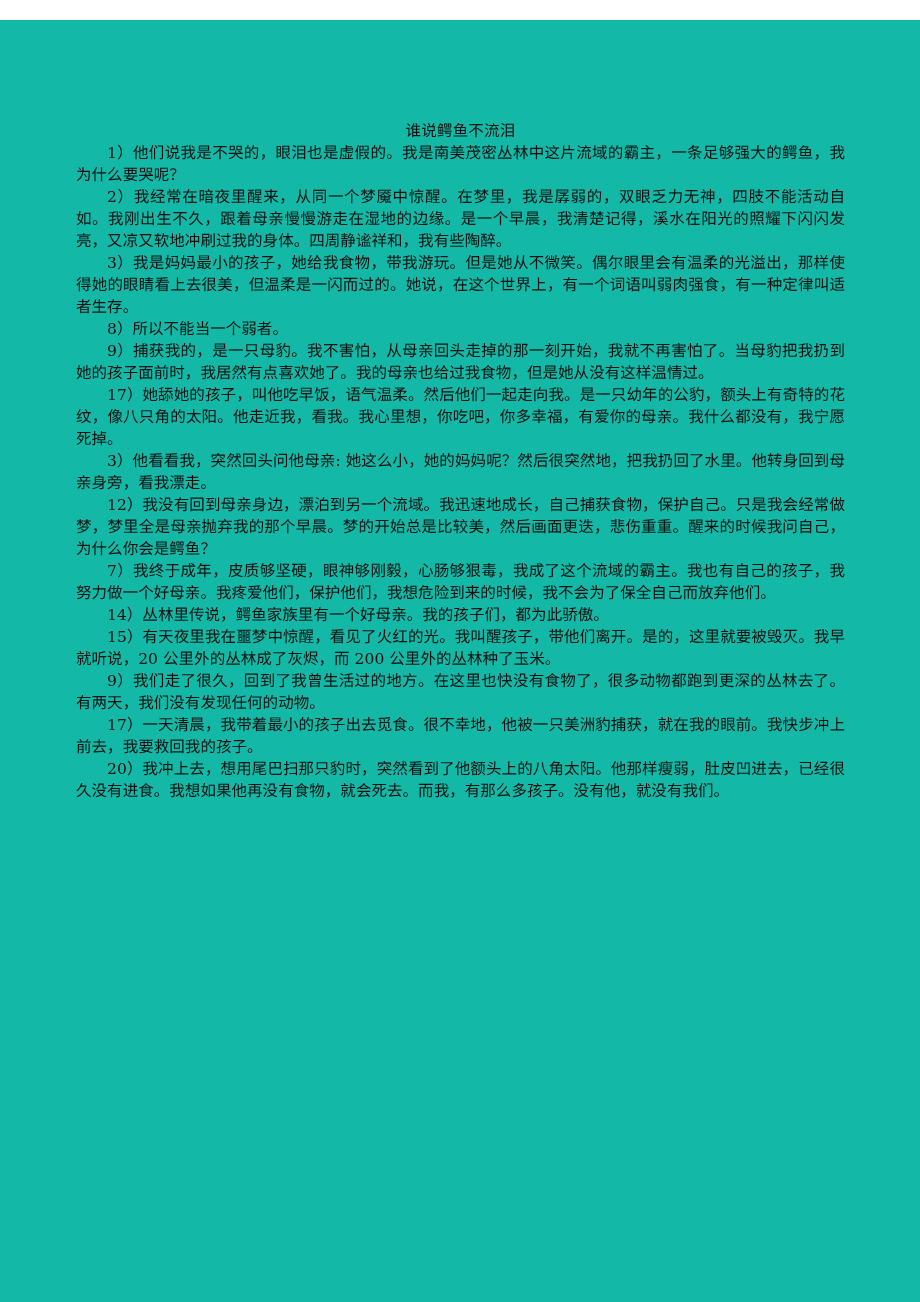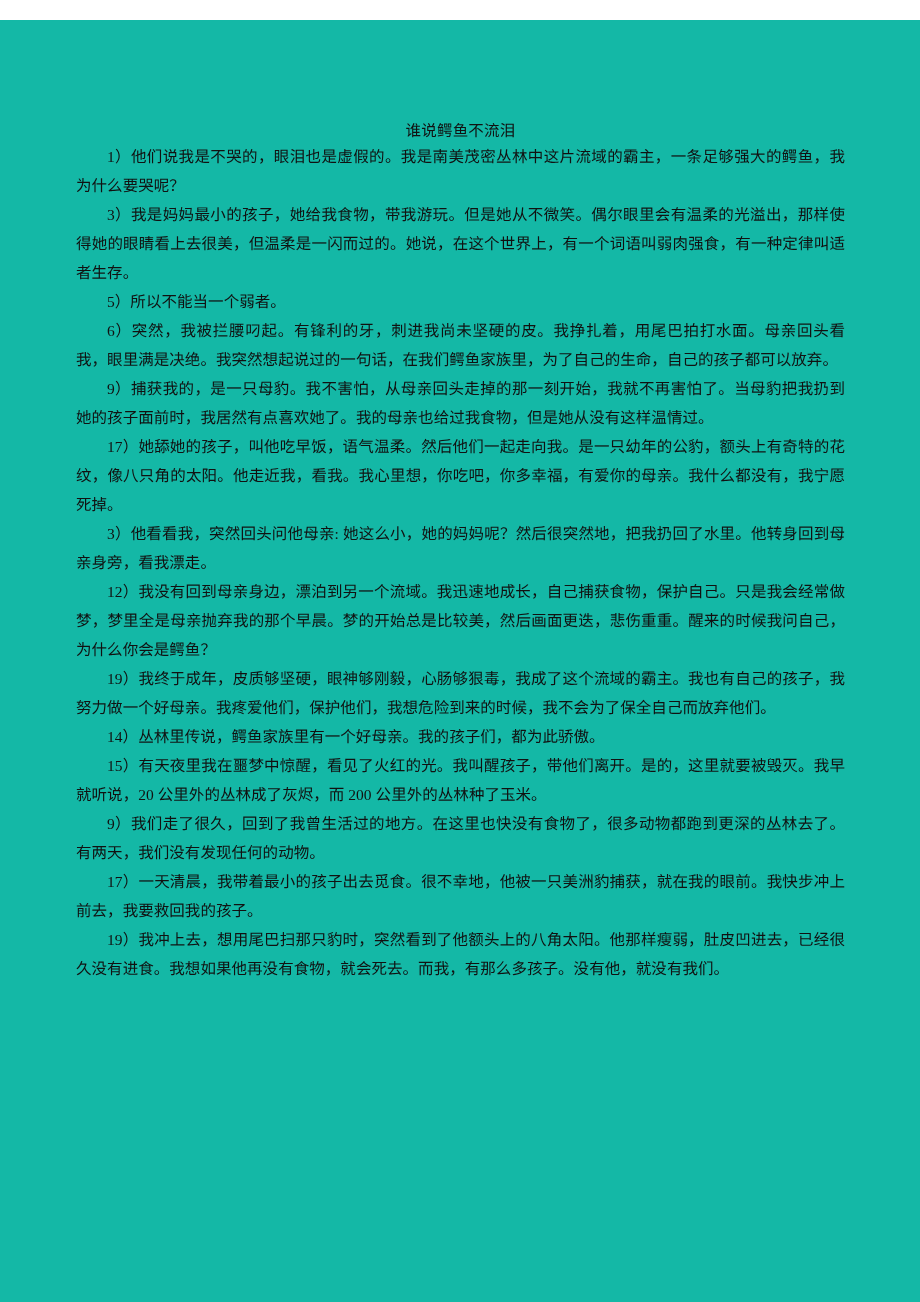--- a/index.html
+++ b/index.html
@@ -36,48 +36,47 @@
     line-height: 22px;
     text-align: center;
     font-weight: normal;
     margin: 0 0 0 0;
     letter-spacing: 0.2px;
     color: #111111;
   }
 
   .para {
     font-size: 15.5px;
-    line-height: 29px;
+    line-height: 22px;
     margin: 0;
     text-align: justify;
     text-justify: inter-ideograph;
     text-indent: 2em;
     color: #111111;
     letter-spacing: 0.05px;
     word-break: break-all;
-    font-family: Liberation Serif, serif;
   }
 </style>
 </head>
 <body>
 
 <div class="page">
   <div class="doc-body">
 
     <h1 class="doc-title">谁说鳄鱼不流泪</h1>
 
     <p class="para">1）他们说我是不哭的，眼泪也是虚假的。我是南美茂密丛林中这片流域的霸主，一条足够强大的鳄鱼，我为什么要哭呢？</p>
+    <p class="para">2）我经常在暗夜里醒来，从同一个梦魇中惊醒。在梦里，我是孱弱的，双眼乏力无神，四肢不能活动自如。我刚出生不久，跟着母亲慢慢游走在湿地的边缘。是一个早晨，我清楚记得，溪水在阳光的照耀下闪闪发亮，又凉又软地冲刷过我的身体。四周静谧祥和，我有些陶醉。</p>
     <p class="para">3）我是妈妈最小的孩子，她给我食物，带我游玩。但是她从不微笑。偶尔眼里会有温柔的光溢出，那样使得她的眼睛看上去很美，但温柔是一闪而过的。她说，在这个世界上，有一个词语叫弱肉强食，有一种定律叫适者生存。</p>
-    <p class="para">5）所以不能当一个弱者。</p>
-    <p class="para">6）突然，我被拦腰叼起。有锋利的牙，刺进我尚未坚硬的皮。我挣扎着，用尾巴拍打水面。母亲回头看我，眼里满是决绝。我突然想起说过的一句话，在我们鳄鱼家族里，为了自己的生命，自己的孩子都可以放弃。</p>
+    <p class="para">8）所以不能当一个弱者。</p>
     <p class="para">9）捕获我的，是一只母豹。我不害怕，从母亲回头走掉的那一刻开始，我就不再害怕了。当母豹把我扔到她的孩子面前时，我居然有点喜欢她了。我的母亲也给过我食物，但是她从没有这样温情过。</p>
     <p class="para">17）她舔她的孩子，叫他吃早饭，语气温柔。然后他们一起走向我。是一只幼年的公豹，额头上有奇特的花纹，像八只角的太阳。他走近我，看我。我心里想，你吃吧，你多幸福，有爱你的母亲。我什么都没有，我宁愿死掉。</p>
     <p class="para">3）他看看我，突然回头问他母亲: 她这么小，她的妈妈呢？然后很突然地，把我扔回了水里。他转身回到母亲身旁，看我漂走。</p>
     <p class="para">12）我没有回到母亲身边，漂泊到另一个流域。我迅速地成长，自己捕获食物，保护自己。只是我会经常做梦，梦里全是母亲抛弃我的那个早晨。梦的开始总是比较美，然后画面更迭，悲伤重重。醒来的时候我问自己，为什么你会是鳄鱼？</p>
-    <p class="para">19）我终于成年，皮质够坚硬，眼神够刚毅，心肠够狠毒，我成了这个流域的霸主。我也有自己的孩子，我努力做一个好母亲。我疼爱他们，保护他们，我想危险到来的时候，我不会为了保全自己而放弃他们。</p>
+    <p class="para">7）我终于成年，皮质够坚硬，眼神够刚毅，心肠够狠毒，我成了这个流域的霸主。我也有自己的孩子，我努力做一个好母亲。我疼爱他们，保护他们，我想危险到来的时候，我不会为了保全自己而放弃他们。</p>
     <p class="para">14）丛林里传说，鳄鱼家族里有一个好母亲。我的孩子们，都为此骄傲。</p>
     <p class="para">15）有天夜里我在噩梦中惊醒，看见了火红的光。我叫醒孩子，带他们离开。是的，这里就要被毁灭。我早就听说，20 公里外的丛林成了灰烬，而 200 公里外的丛林种了玉米。</p>
     <p class="para">9）我们走了很久，回到了我曾生活过的地方。在这里也快没有食物了，很多动物都跑到更深的丛林去了。有两天，我们没有发现任何的动物。</p>
     <p class="para">17）一天清晨，我带着最小的孩子出去觅食。很不幸地，他被一只美洲豹捕获，就在我的眼前。我快步冲上前去，我要救回我的孩子。</p>
-    <p class="para">19）我冲上去，想用尾巴扫那只豹时，突然看到了他额头上的八角太阳。他那样瘦弱，肚皮凹进去，已经很久没有进食。我想如果他再没有食物，就会死去。而我，有那么多孩子。没有他，就没有我们。</p>
+    <p class="para">20）我冲上去，想用尾巴扫那只豹时，突然看到了他额头上的八角太阳。他那样瘦弱，肚皮凹进去，已经很久没有进食。我想如果他再没有食物，就会死去。而我，有那么多孩子。没有他，就没有我们。</p>
 
   </div>
 </div>
 
 </body></html>

